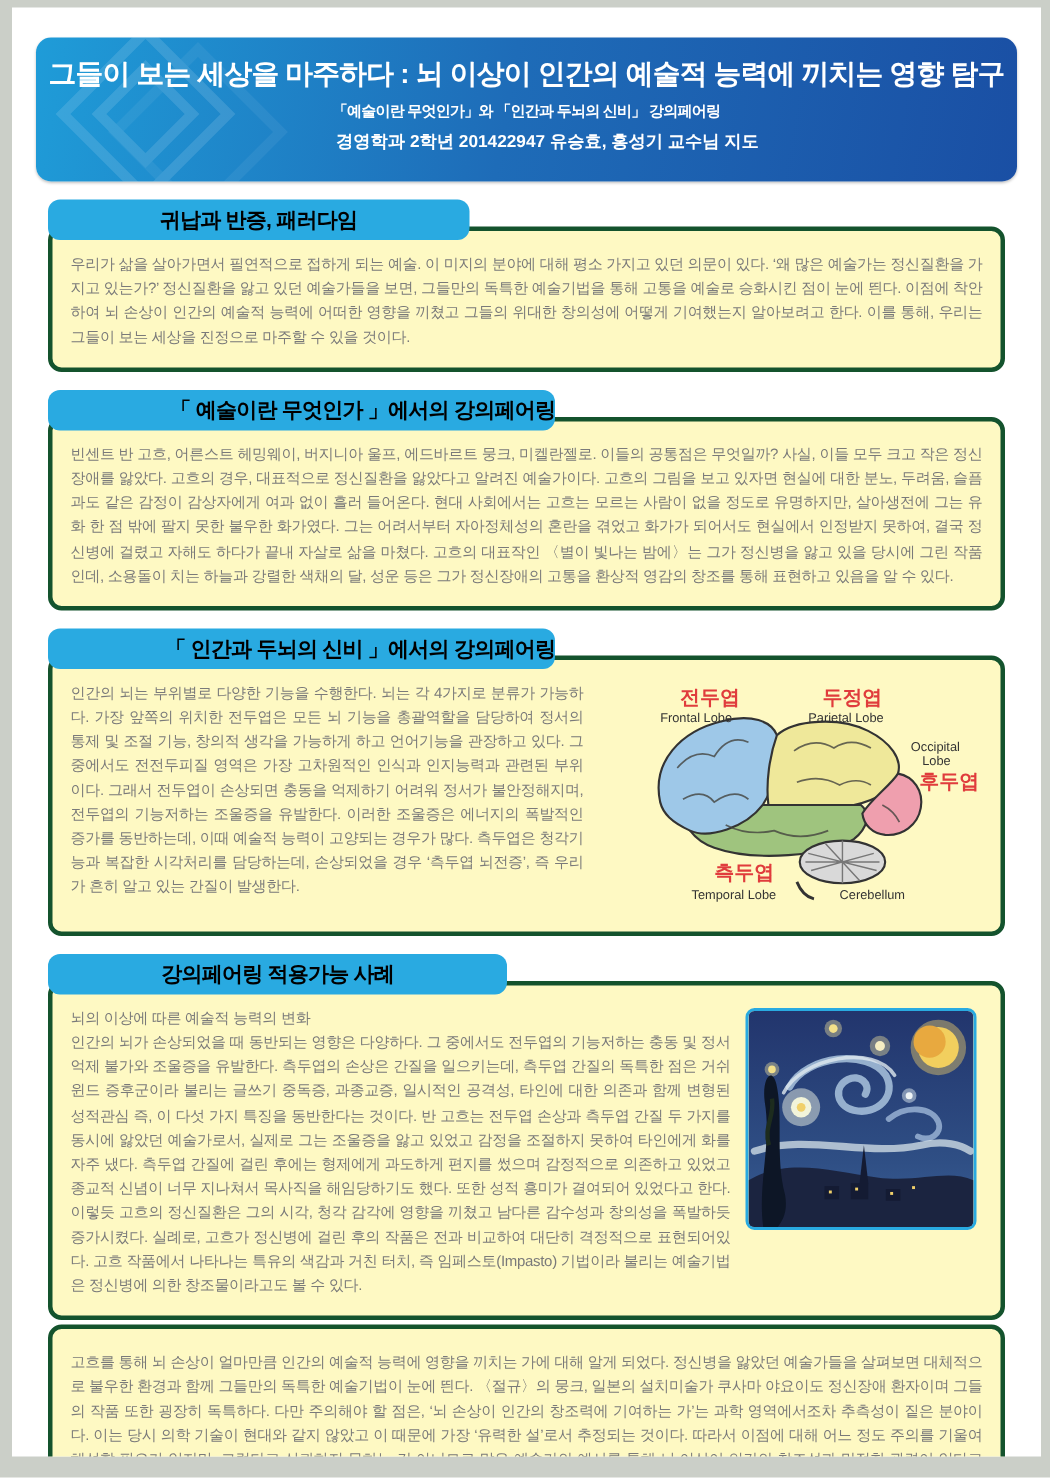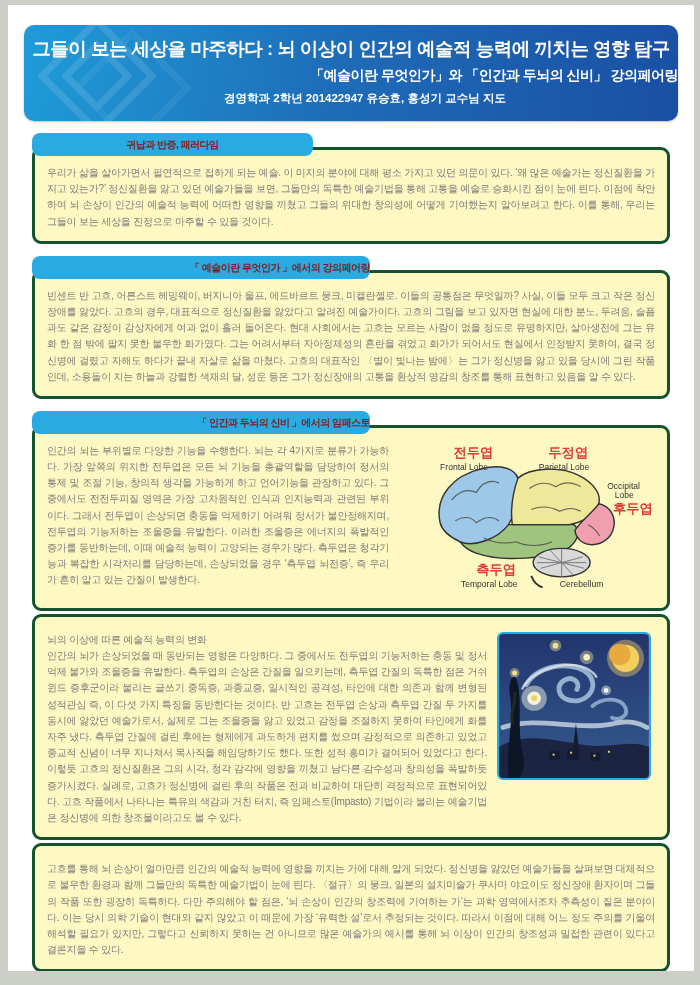--- a/index.html
+++ b/index.html
@@ -16,28 +16,28 @@
   
   .hdr {
     position:relative; margin:20px 16px 0; height:96px; border-radius:10px;
     background:linear-gradient(100deg,#1f9cd8 0%,#1e6cb8 48%,#1a4fa4 100%);
     color:#fff; text-align:center; overflow:hidden;
     box-shadow:0 1px 2px rgba(0,0,0,.25);
   }
   .hdr-wm { position:absolute; left:8px; top:-14px; opacity:.35; pointer-events:none; }
   .hdr-inner { position:relative; z-index:1; padding-top:11px; }
   .hdr-title   { font-size:18.5px; font-weight:bold; letter-spacing:-0.5px; }
-  .hdr-sub     { font-size:14px; font-weight:bold; margin-top:6px; letter-spacing:-0.5px;text-align:right;}
+  .hdr-sub     { font-size:10px; font-weight:bold; margin-top:6px; letter-spacing:-0.5px;}
   .hdr-byline  { font-size:11.5px; font-weight:bold; margin-top:6px;margin-left:28px; }
   
   .content { padding:0 24px; }
   .sec { margin-top:12px; position:relative; }
   .banner {
-    position:relative; z-index:2; background:#29aae1; color:#7f1d1d;
-    font-size:10px; font-weight:bold; text-align:center;
+    position:relative; z-index:2; background:#29aae1; color:#000000;
+    font-size:14px; font-weight:bold; text-align:center;
     border-radius:8px; padding:5px 0 4px; letter-spacing:-0.5px;
   }
   .w44{width:44%;} .w53{width:53%;text-align:right;} .w48{width:48%;}
   .box {
     position:relative; z-index:1; margin-top:-9px; background:#fef9c3;
     border:3px solid #14532d; border-radius:9px;
     padding:15px 12px 11px;
   }
   .box p, .refs li {
     font-size:10px; line-height:1.62; color:#7a7a7a;
@@ -82,21 +82,21 @@
     </section>
 
     <section class="sec">
       <div class="banner w53">「 예술이란 무엇인가 」에서의 강의페어링</div>
       <div class="box mins2">
         <p>빈센트 반 고흐, 어른스트 헤밍웨이, 버지니아 울프, 에드바르트 뭉크, 미켈란젤로. 이들의 공통점은 무엇일까? 사실, 이들 모두 크고 작은 정신장애를 앓았다. 고흐의 경우, 대표적으로 정신질환을 앓았다고 알려진 예술가이다. 고흐의 그림을 보고 있자면 현실에 대한 분노, 두려움, 슬픔과도 같은 감정이 감상자에게 여과 없이 흘러 들어온다. 현대 사회에서는 고흐는 모르는 사람이 없을 정도로 유명하지만, 살아생전에 그는 유화 한 점 밖에 팔지 못한 불우한 화가였다. 그는 어려서부터 자아정체성의 혼란을 겪었고 화가가 되어서도 현실에서 인정받지 못하여, 결국 정신병에 걸렸고 자해도 하다가 끝내 자살로 삶을 마쳤다. 고흐의 대표작인 〈별이 빛나는 밤에〉는 그가 정신병을 앓고 있을 당시에 그린 작품인데, 소용돌이 치는 하늘과 강렬한 색채의 달, 성운 등은 그가 정신장애의 고통을 환상적 영감의 창조를 통해 표현하고 있음을 알 수 있다.</p>
       </div>
     </section>
 
     <section class="sec">
-      <div class="banner w53">「 인간과 두뇌의 신비 」에서의 임페스토</div>
+      <div class="banner w53">「 인간과 두뇌의 신비 」에서의 강의페어링</div>
       <div class="box mins3 flexrow">
         <p class="coltext">인간의 뇌는 부위별로 다양한 기능을 수행한다. 뇌는 각 4가지로 분류가 가능하다. 가장 앞쪽의 위치한 전두엽은 모든 뇌 기능을 총괄역할을 담당하여 정서의 통제 및 조절 기능, 창의적 생각을 가능하게 하고 언어기능을 관장하고 있다. 그 중에서도 전전두피질 영역은 가장 고차원적인 인식과 인지능력과 관련된 부위이다. 그래서 전두엽이 손상되면 충동을 억제하기 어려워 정서가 불안정해지며, 전두엽의 기능저하는 조울증을 유발한다. 이러한 조울증은 에너지의 폭발적인 증가를 동반하는데, 이때 예술적 능력이 고양되는 경우가 많다. 측두엽은 청각기능과 복잡한 시각처리를 담당하는데, 손상되었을 경우 ‘측두엽 뇌전증’, 즉 우리가 흔히 알고 있는 간질이 발생한다.</p>
         <figure class="brainfig">
           <svg width="238" height="150" viewBox="0 0 250 158">
 
             <path d="M45,104 C38,96 36,90 40,86 L165,86 C172,92 170,102 160,110 C140,122 90,126 62,116 C53,113 48,108 45,104 Z" fill="#9fc47e" stroke="#333" stroke-width="1.5"></path>
 
             <path d="M24,84 C18,56 38,34 68,27 C88,22 102,27 106,37 C109,52 105,72 96,86 C84,102 58,110 45,104 C32,98 26,92 24,84 Z" fill="#9ec8e8" stroke="#333" stroke-width="1.5"></path>
 
             <path d="M106,37 C118,26 150,24 170,34 C186,42 194,54 191,64 C187,76 175,83 160,86 L100,86 C98,70 101,51 106,37 Z" fill="#efe89a" stroke="#333" stroke-width="1.5"></path>
@@ -127,20 +127,21 @@
             <text x="206" y="74" font-size="14" font-weight="bold" fill="#e03c3c">후두엽</text>
             <text x="62" y="138" font-size="14" font-weight="bold" fill="#e03c3c">측두엽</text>
             <text x="46" y="152" font-size="9" fill="#333">Temporal Lobe</text>
             <text x="150" y="152" font-size="9" fill="#333">Cerebellum</text>
           </svg>
         </figure>
       </div>
     </section>
 
     <section class="sec">
+      <div class="banner w48">강의페어링 적용가능 사례</div>
       <div class="box mins4 flexrow">
         <div class="coltext">
           <p>뇌의 이상에 따른 예술적 능력의 변화</p>
           <p>인간의 뇌가 손상되었을 때 동반되는 영향은 다양하다. 그 중에서도 전두엽의 기능저하는 충동 및 정서 억제 불가와 조울증을 유발한다. 측두엽의 손상은 간질을 일으키는데, 측두엽 간질의 독특한 점은 거쉬윈드 증후군이라 불리는 글쓰기 중독증, 과종교증, 일시적인 공격성, 타인에 대한 의존과 함께 변형된 성적관심 즉, 이 다섯 가지 특징을 동반한다는 것이다. 반 고흐는 전두엽 손상과 측두엽 간질 두 가지를 동시에 앓았던 예술가로서, 실제로 그는 조울증을 앓고 있었고 감정을 조절하지 못하여 타인에게 화를 자주 냈다. 측두엽 간질에 걸린 후에는 형제에게 과도하게 편지를 썼으며 감정적으로 의존하고 있었고 종교적 신념이 너무 지나쳐서 목사직을 해임당하기도 했다. 또한 성적 흥미가 결여되어 있었다고 한다. 이렇듯 고흐의 정신질환은 그의 시각, 청각 감각에 영향을 끼쳤고 남다른 감수성과 창의성을 폭발하듯 증가시켰다. 실례로, 고흐가 정신병에 걸린 후의 작품은 전과 비교하여 대단히 격정적으로 표현되어있다. 고흐 작품에서 나타나는 특유의 색감과 거친 터치, 즉 임페스토(Impasto) 기법이라 불리는 예술기법은 정신병에 의한 창조물이라고도 볼 수 있다.</p>
         </div>
         <figure class="paintfig">
           <svg width="154" height="148" viewBox="0 0 154 148">
             <defs>
               <linearGradient id="sky" x1="0" y1="0" x2="0" y2="1">
                 <stop offset="0" stop-color="#22356d"></stop>

